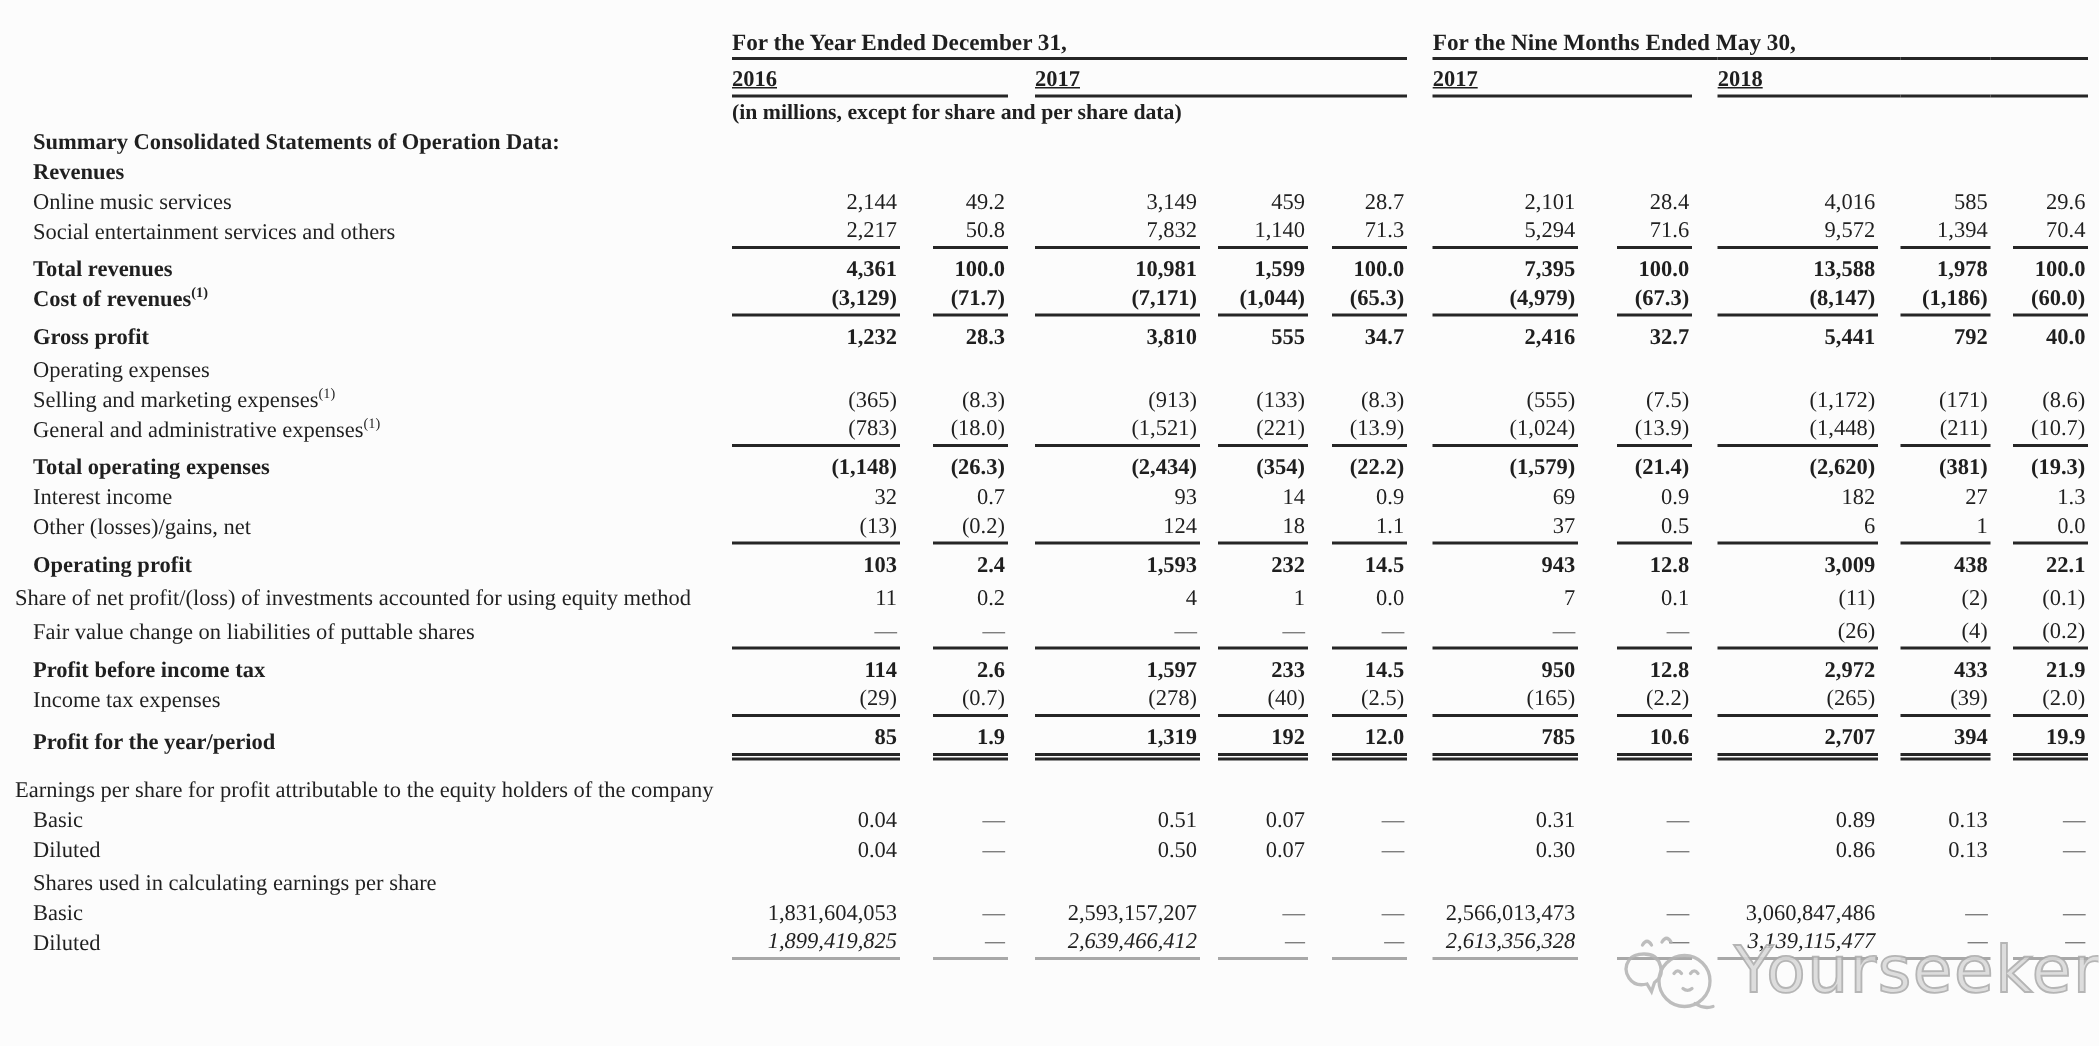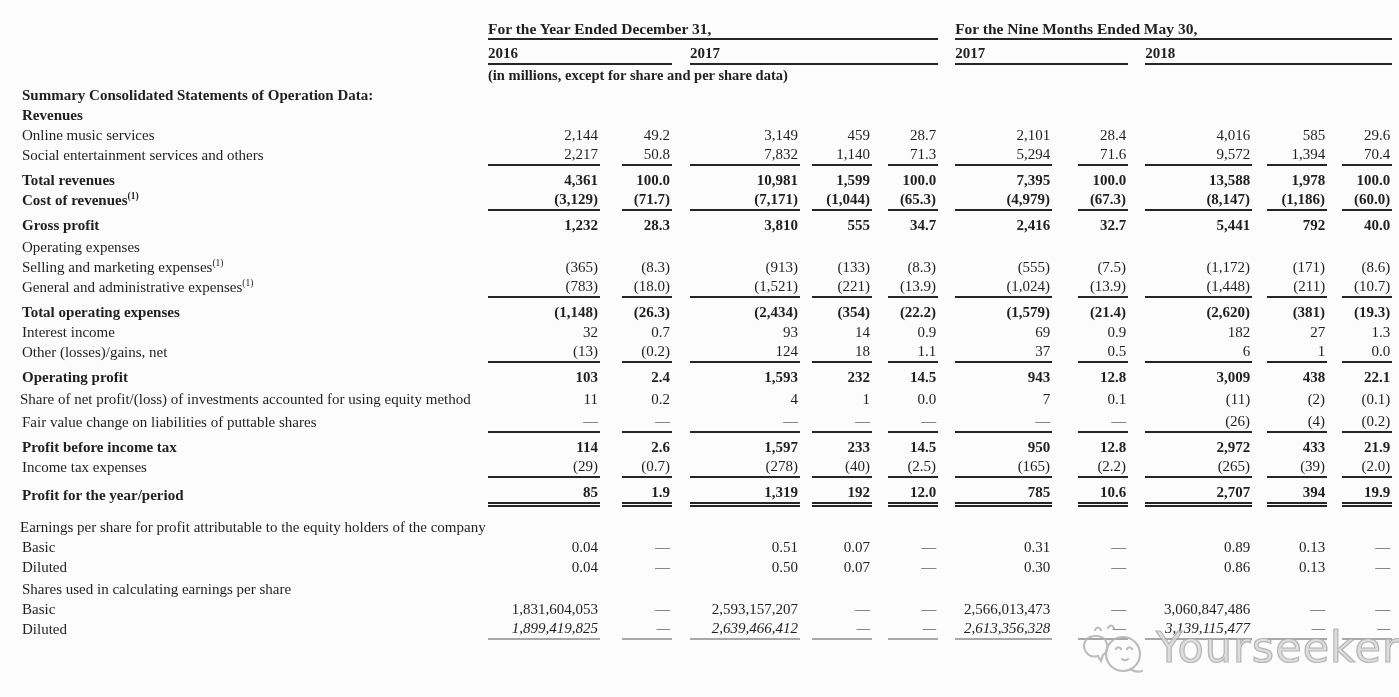--- a/index.html
+++ b/index.html
@@ -11,29 +11,29 @@
   .page{position:relative;width:1399px;height:697px;}
   table.fin{
     border-collapse:collapse;table-layout:fixed;width:1399px;
     margin-top:12px;
   }
   td{vertical-align:bottom;font-size:15px;line-height:19px;padding:0;
      white-space:nowrap;overflow:visible;}
   
   thead td{font-weight:bold;}
   thead tr.r-grp td{font-size:15.5px;height:26px;}
-  thead tr.r-yr td{height:23px;}
+  thead tr.r-yr td{height:23px;text-decoration:underline;}
   thead tr.r-col td{height:23px;}
   thead tr.r-unit td{height:20px;font-size:14.5px;}
   .hline{border-bottom:2px solid #262626;}
   
   tbody tr{height:20px;}
   td.lbl{text-align:left;padding-left:22px;white-space:normal;}
   td.lbl.ind{}
-  td.lbl.hang{padding-left:44px;text-indent:-24px;}
+  td.lbl.hang{padding-left:34px;text-indent:-24px;}
   td.val{text-align:right;padding-right:2px;}
   tr.bold td{font-weight:bold;}
   td.ul{border-bottom:2px solid #262626;}
   td.dul{border-bottom:5px double #262626;}
   td.ull{border-bottom:2px solid #a8a8a8;font-style:italic;}
   tr.sp-section td{padding-top:5px;}
   tr.sp-small td{padding-top:3px;}
   tr.sp-large td{padding-top:13px;}
   td.dash{color:#5f5f5f;}
   sup{font-size:9.5px;line-height:0;}

